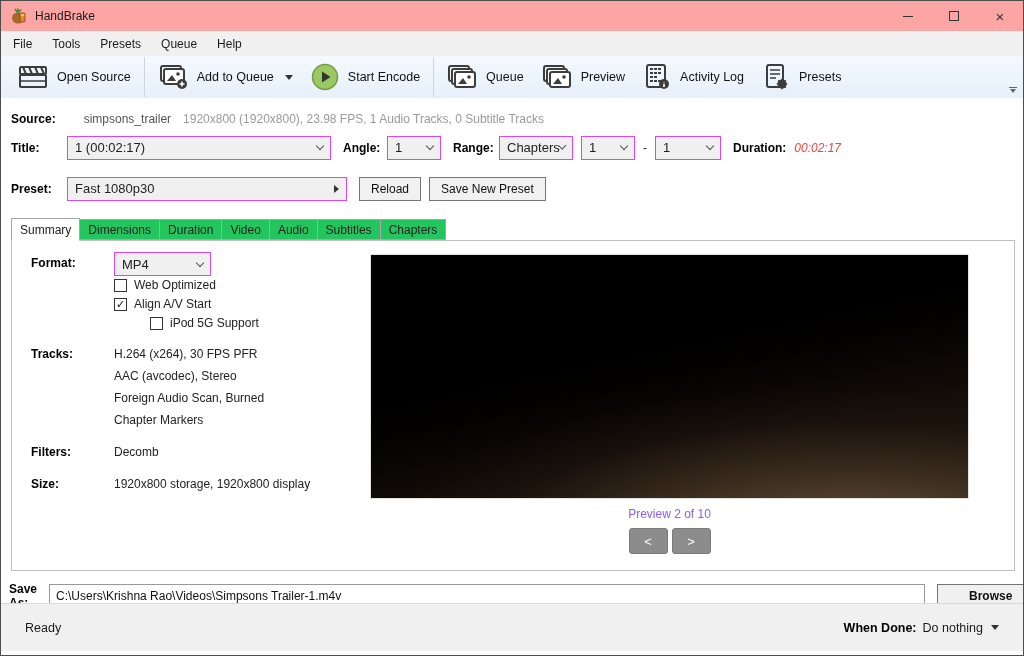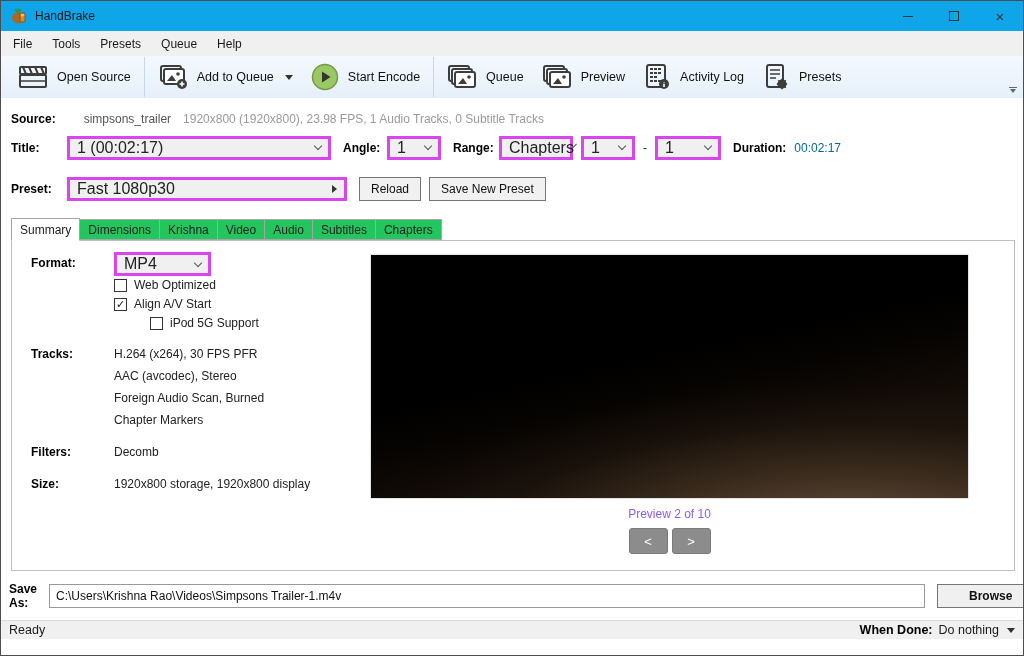--- a/index.html
+++ b/index.html
@@ -1,20 +1,20 @@
 <!DOCTYPE html>
 <html><head>
 <meta charset="utf-8">
 <style>
   * { margin:0; padding:0; box-sizing:border-box; }
   html,body { width:1024px; height:656px; font-family:"Liberation Sans", sans-serif; }
   #app { position:relative; width:1024px; height:656px; background:#fff; border:1px solid #4d4d4d; overflow:hidden; }
 
   
-  .titlebar { position:absolute; top:0; left:0; right:0; height:30px; background:#0ea5e9; display:flex; align-items:center; }
+  .titlebar { position:absolute; top:0; left:0; right:0; height:30px; background:#fca5a5; display:flex; align-items:center; }
   .app-icon { width:18px; height:18px; margin-left:9px; }
   .titlebar-title { font-size:12px; color:#1a1a1a; margin-left:7px; }
   .win-controls { position:absolute; right:0; top:0; height:30px; display:flex; }
   .win-btn { width:46px; height:30px; display:flex; align-items:center; justify-content:center; color:#333; }
   .glyph-min { width:10px; height:0; border-top:1px solid #333; display:block; }
   .glyph-max { width:10px; height:10px; border:1px solid #333; display:block; }
   .glyph-close { font-size:15px; line-height:1; color:#333; }
 
   
   .menubar { position:absolute; top:30px; left:0; right:0; height:25px; background:#f0f0f0; display:flex; align-items:center; padding-left:2px; }
@@ -33,22 +33,22 @@
 
   
   .lbl { font-weight:700; font-size:12px; color:#000; }
   .row-source { position:absolute; top:109px; left:10px; right:10px; height:18px; display:flex; align-items:center; }
   .source-name { font-size:12px; color:#555; margin-left:28px; }
   .source-details { font-size:12px; color:#9a9a9a; margin-left:12px; }
 
   .row-title { position:absolute; top:134px; left:10px; right:10px; height:25px; display:flex; align-items:center; }
   .row-preset { position:absolute; top:175px; left:10px; right:10px; height:25px; display:flex; align-items:center; }
 
-  .sel { display:inline-flex; align-items:center; justify-content:space-between; background:#f0f0f0; border:3px solid #d946ef;
-         height:24px; font-size:16px; color:#222; padding:0 7px; }
+  .sel { display:inline-flex; align-items:center; justify-content:space-between; background:#f0f0f0; border:1px solid #d946ef;
+         height:24px; font-size:13px; color:#222; padding:0 7px; }
   .chev { width:6px; height:6px; border-right:1.4px solid #555; border-bottom:1.4px solid #555; transform:rotate(45deg); margin-top:-3px; }
   .rtri { width:0; height:0; border-top:4px solid transparent; border-bottom:4px solid transparent; border-left:5px solid #333; }
 
   .btn { display:inline-flex; align-items:center; justify-content:center; background:#f1f1f1; border:1px solid #757575;
          height:24px; font-size:12px; color:#111; padding:0 11px; }
 
   
   .tabbar { position:absolute; top:217px; left:10px; display:flex; align-items:flex-end; z-index:3; }
   .tab { font-size:12px; color:#222; background:#22c55e; border:1px solid #a6a6a6; border-left-width:0;
          padding:3px 8px 4px 8px; height:21px; }
@@ -78,22 +78,22 @@
   .nav-btn { width:39px; height:26px; background:#8c8c8c; border:1px solid #7a7a7a; border-radius:3px; color:#fff;
              font-size:13px; display:flex; align-items:center; justify-content:center; }
 
   
   .row-saveas { position:absolute; top:582px; left:8px; right:10px; height:25px; display:flex; align-items:center; }
   .saveas-input { flex:0 0 876px; height:24px; border:1px solid #999; background:#fff; font-size:12px; color:#111;
                   padding:0 6px; margin-left:12px; font-family:"Liberation Sans", sans-serif; }
   .browse-btn { margin-left:12px; font-weight:700; background:#f0f0f0;padding-left:31px; }
 
   
-  .statusbar { position:absolute; bottom:16px; left:0; right:0; height:19px; background:#f0f0f0; border-top:1px solid #d9d9d9;
-               display:flex; align-items:center; padding:0 8px; font-size:12.5px; color:#1a1a1a; }
+  .statusbar { position:absolute; bottom:4px; left:0; right:0; height:48px; background:#f0f0f0; border-top:1px solid #d9d9d9;
+               display:flex; align-items:center; padding:0 24px; font-size:12.5px; color:#1a1a1a; }
   .statusbar .spacer { flex:1; }
   .when-done { display:flex; align-items:center; gap:6px; }
   .dtri { width:0; height:0; border-left:4px solid transparent; border-right:4px solid transparent; border-top:5px solid #333; margin-left:2px; } .ml8{margin-left:8px;} .ml12{margin-left:12px;}
 </style>
 </head>
 <body>
 
 <div id="app">
 
   <div class="titlebar">
@@ -238,37 +238,37 @@
     <span class="sel ml8" style="width:54px;">
       <span>1</span>
         <span class="chev"></span>
     </span>
     <span class="ml8" style="font-size:12px;color:#222;">-</span>
     <span class="sel ml8" style="width:66px;">
       <span>1</span>
         <span class="chev"></span>
     </span>
     <span class="lbl ml12">Duration:</span>
-    <span class="ml8" style="font-size:12px;color:#0369a1;">00:02:17</span>
+    <span class="ml8" style="font-size:12px;color:#ef4444;font-style:italic;">00:02:17</span>
   </div>
 
   <div class="row-preset">
     <span class="lbl" style="width:56px;">Preset:</span>
     <span class="sel" style="width:280px;">
       <span>Fast 1080p30</span>
         <span class="rtri"></span>
     </span>
     <button class="btn ml12">Reload</button>
     <button class="btn ml8">Save New Preset</button>
   </div>
 
   <div class="tabbar">
     <span class="tab active">Summary</span>
     <span class="tab">Dimensions</span>
-    <span class="tab">Krishna</span>
+    <span class="tab">Duration</span>
     <span class="tab">Video</span>
     <span class="tab">Audio</span>
     <span class="tab">Subtitles</span>
     <span class="tab">Chapters</span>
   </div>
   <div class="groupbox"></div>
 
   <span class="fld-label" style="left:30px; top:255px;">Format:</span>
   <span class="sel format-sel">
     <span>MP4</span>

